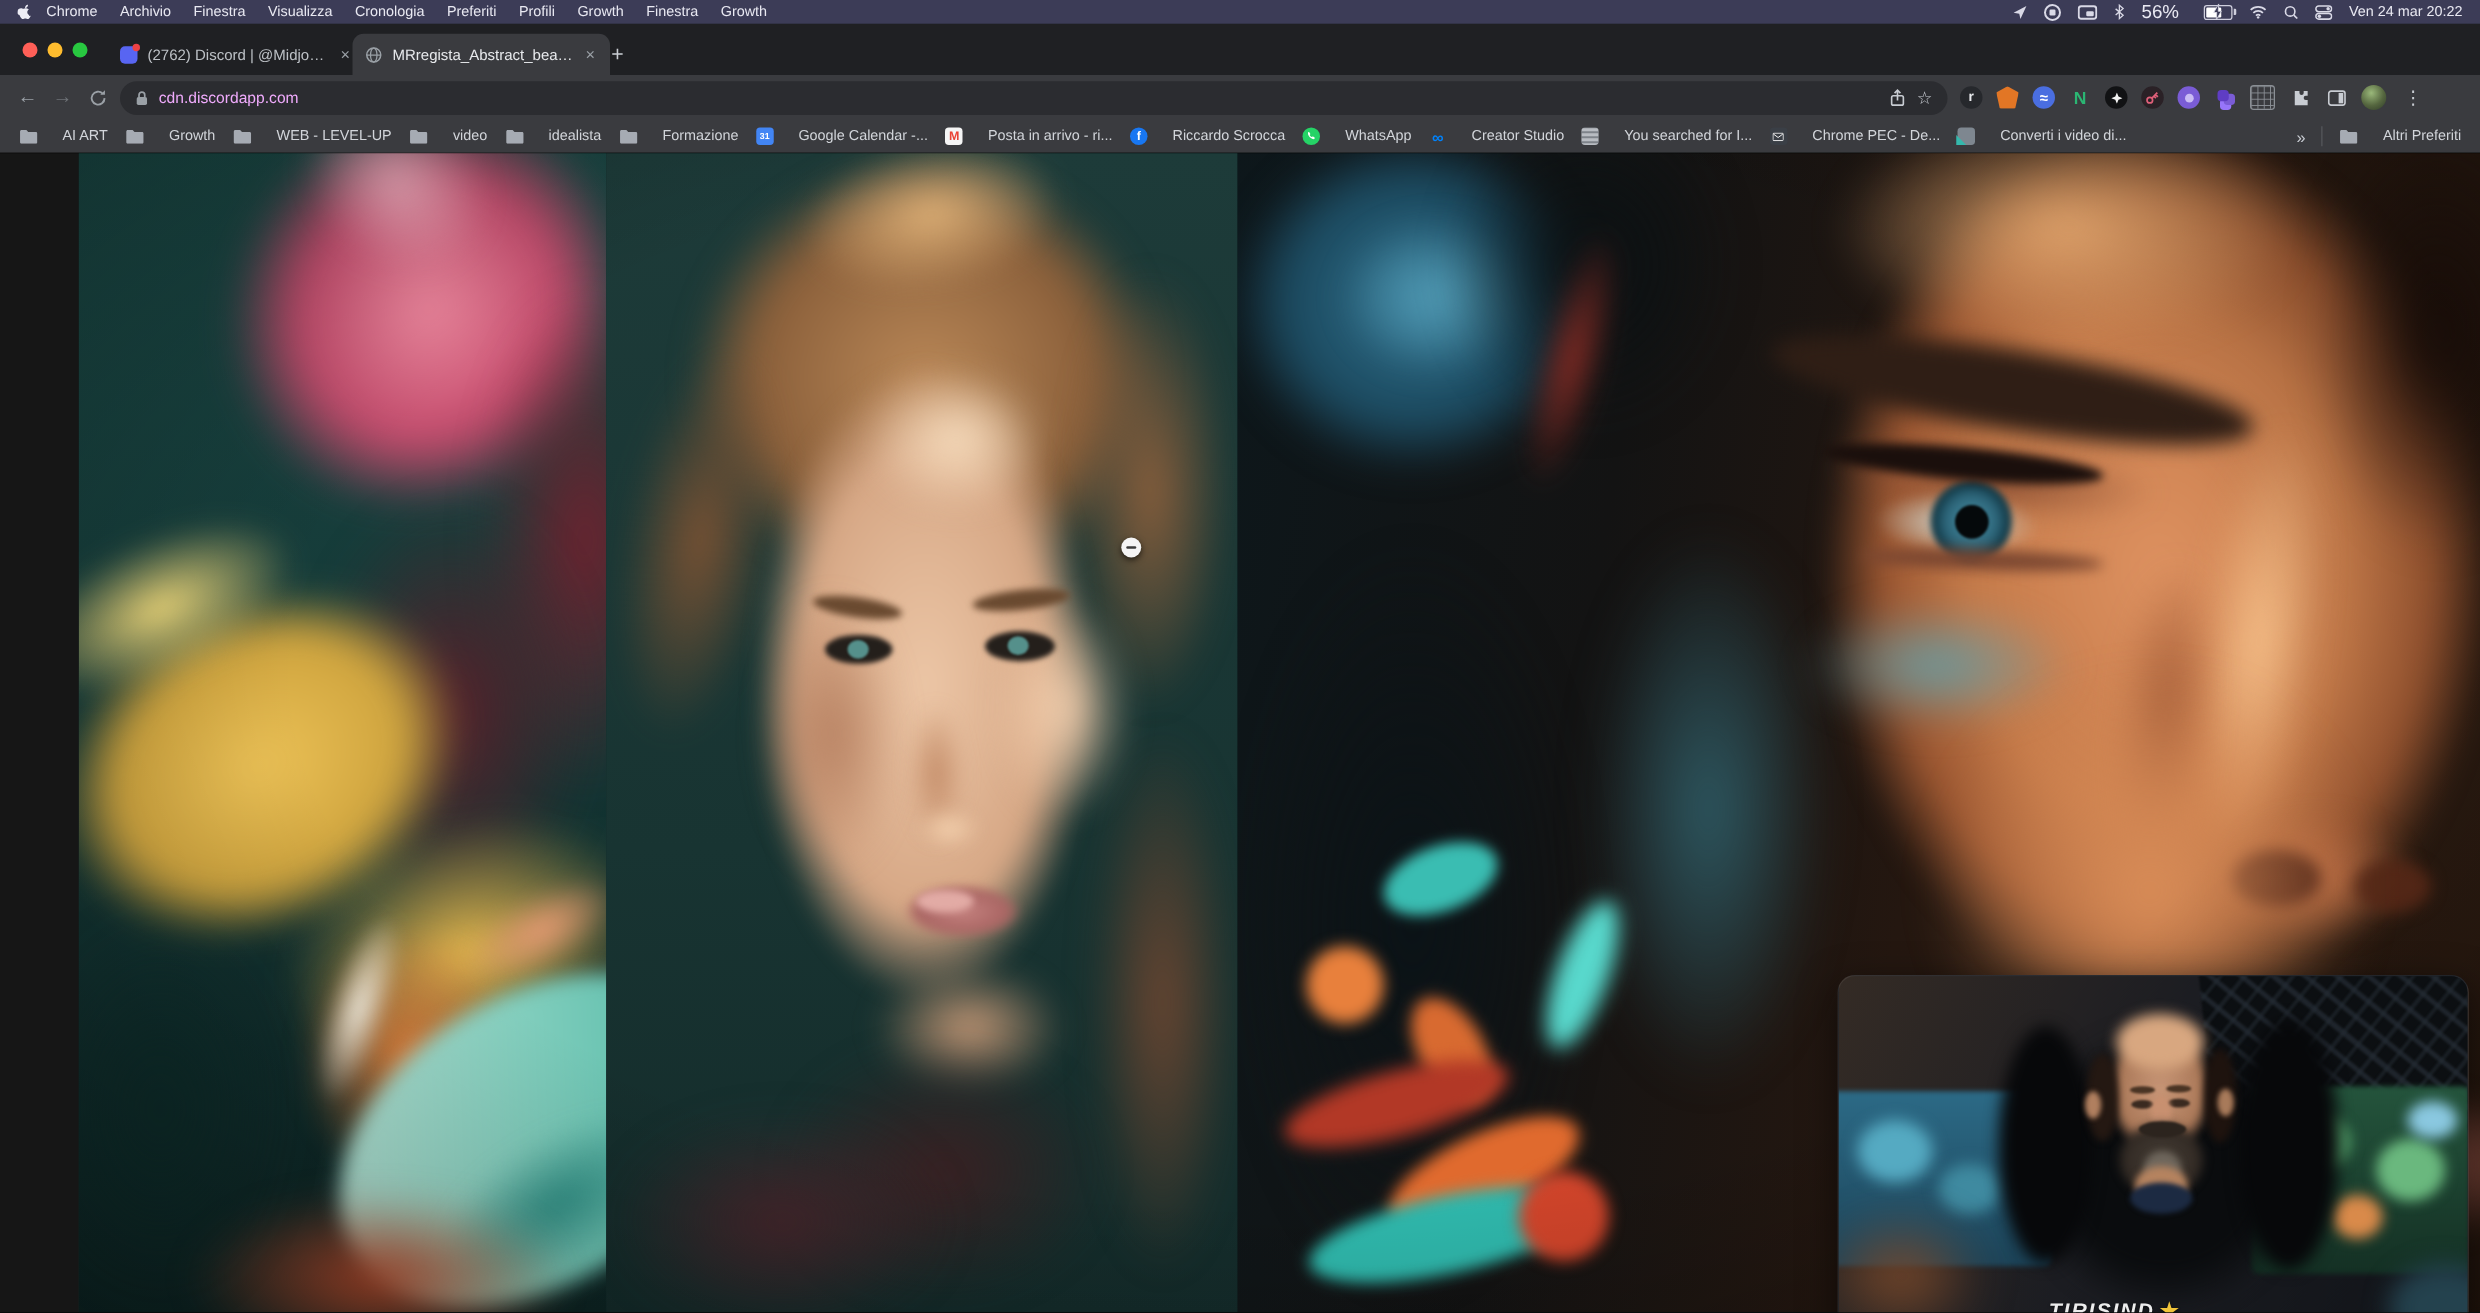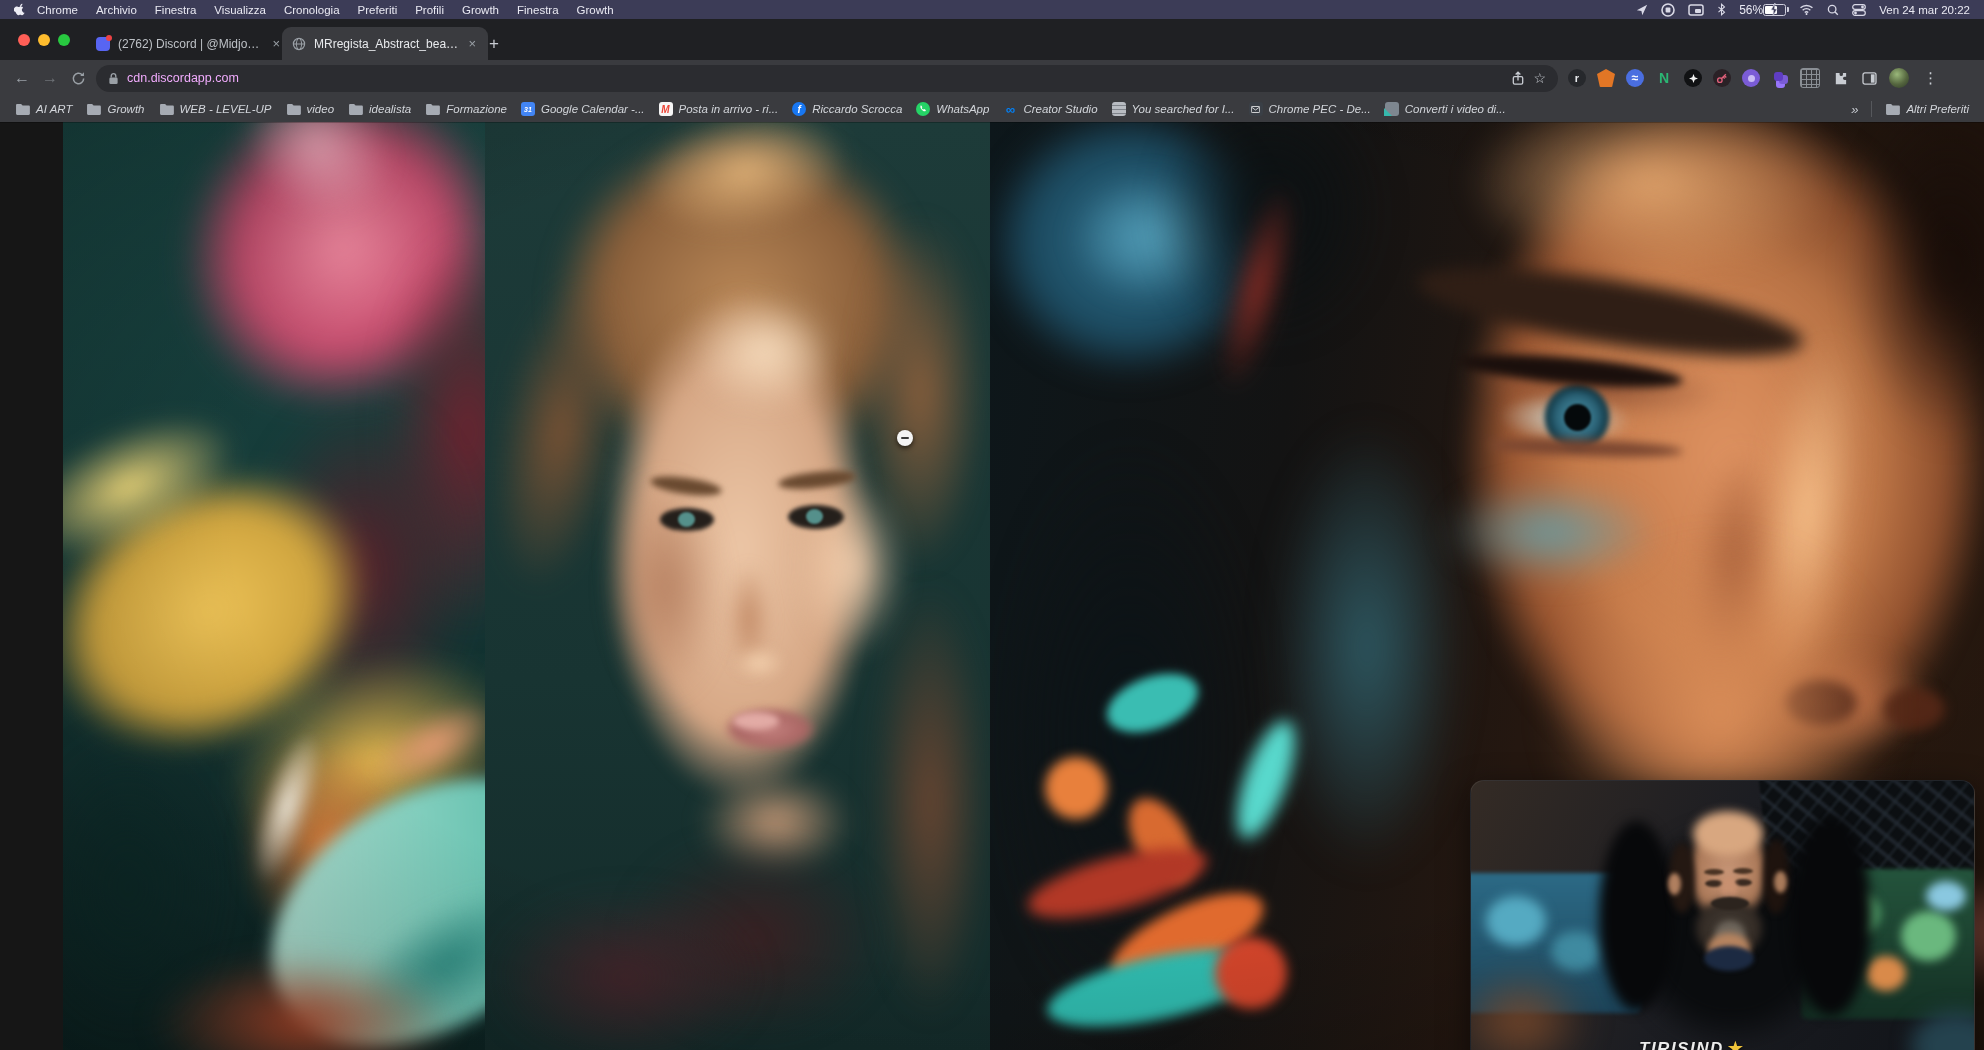--- a/index.html
+++ b/index.html
@@ -6,21 +6,21 @@
   .screen{position:relative;width:1984px;height:1050px;overflow:hidden;
     font-family:"Liberation Sans",sans-serif;background:#161616;}
 
   
   .menubar{position:absolute;top:0;left:0;right:0;height:19px;background:#3c3c57;
     display:flex;align-items:center;padding:0 14px;color:#e9e9f2;font-size:11.5px;z-index:50;}
   .mitem{padding:0 9px;font-weight:500;white-space:nowrap;}
   .mitem.app{font-weight:400;}
   .mb-right{margin-left:auto;display:flex;align-items:center;gap:13px;}
   .sicon{display:inline-flex;align-items:center;justify-content:center;height:14px;}
-  .batt{display:inline-flex;align-items:center;gap:0;font-size:12px;}
+  .batt{display:inline-flex;align-items:center;gap:20px;font-size:15px;}
   .batt-body{position:relative;width:21px;height:10px;border:1px solid #cfcfdd;border-radius:2.5px;}
   .batt-fill{position:absolute;left:1px;top:1px;bottom:1px;width:56%;background:#fff;border-radius:1px;}
   .batt-nub{position:absolute;right:-4px;top:2.5px;width:2px;height:5px;background:#cfcfdd;border-radius:0 1px 1px 0;}
   .batt-bolt{position:absolute;left:6px;top:-2px;width:8px;height:13px;}
   .clock{font-size:11.5px;font-weight:500;white-space:nowrap;}
 
   
   .tabstrip{position:absolute;top:19px;left:0;right:0;height:41px;background:#1f2023;z-index:40;}
   .traffic{position:absolute;left:18px;top:15px;display:flex;gap:8px;}
   .tl{width:12px;height:12px;border-radius:50%;}
@@ -48,21 +48,21 @@
   .ext-row{display:flex;align-items:center;gap:11px;margin-left:10px;}
   .ext{width:18px;height:18px;display:flex;align-items:center;justify-content:center;flex:none;border-radius:4px;
     font-size:11px;font-weight:700;}
   .dots{color:#c8ccd2;font-size:15px;letter-spacing:0;padding:0 3px;}
   .avatar{width:20px;height:20px;border-radius:50%;background:radial-gradient(circle at 40% 32%,#9ab87a,#55663f 55%,#2e3a28);}
 
   
   .bookmarks{position:absolute;top:96px;left:0;right:0;height:26px;background:#3a3b3f;
     display:flex;align-items:center;padding:0 8px;font-size:11.5px;color:#d2d5da;z-index:40;
     box-shadow:0 1px 0 rgba(0,0,0,0.25);}
-  .bm{display:flex;align-items:center;gap:6px;padding:3px 7px;border-radius:6px;white-space:nowrap;font-style:italic;}
+  .bm{display:flex;align-items:center;gap:20px;padding:3px 7px;border-radius:6px;white-space:nowrap;}
   .bm-spacer{flex:1;}
   .bm-div{width:1px;height:16px;background:#56585c;margin:0 6px;}
   .fav{width:14px;height:14px;border-radius:3px;display:flex;align-items:center;justify-content:center;
     font-size:9px;font-weight:700;flex:none;}
 
   
   .content{position:absolute;top:122px;left:0;right:0;bottom:0;background:#161616;overflow:hidden;}
   .artwork{position:absolute;left:63px;top:0;right:0;bottom:0;overflow:hidden;background:#0d2423;}
   .panel{position:absolute;top:0;bottom:0;overflow:hidden;}
   .pA{left:0;width:422px;background:linear-gradient(175deg,#194542 0%,#153a38 45%,#102c2b 75%,#0d2423 100%);}

